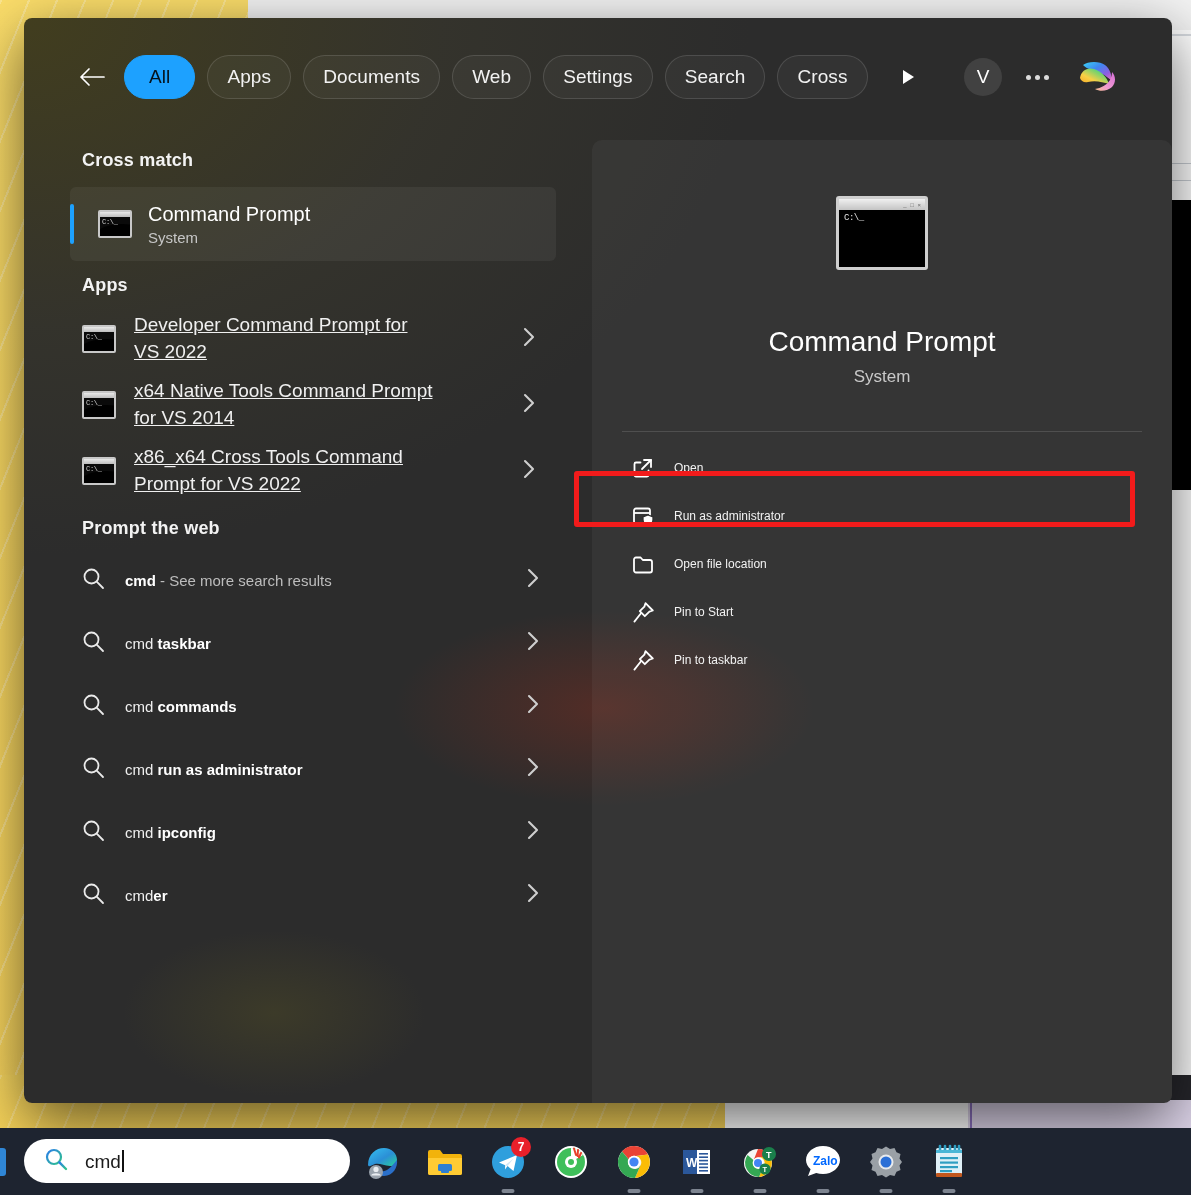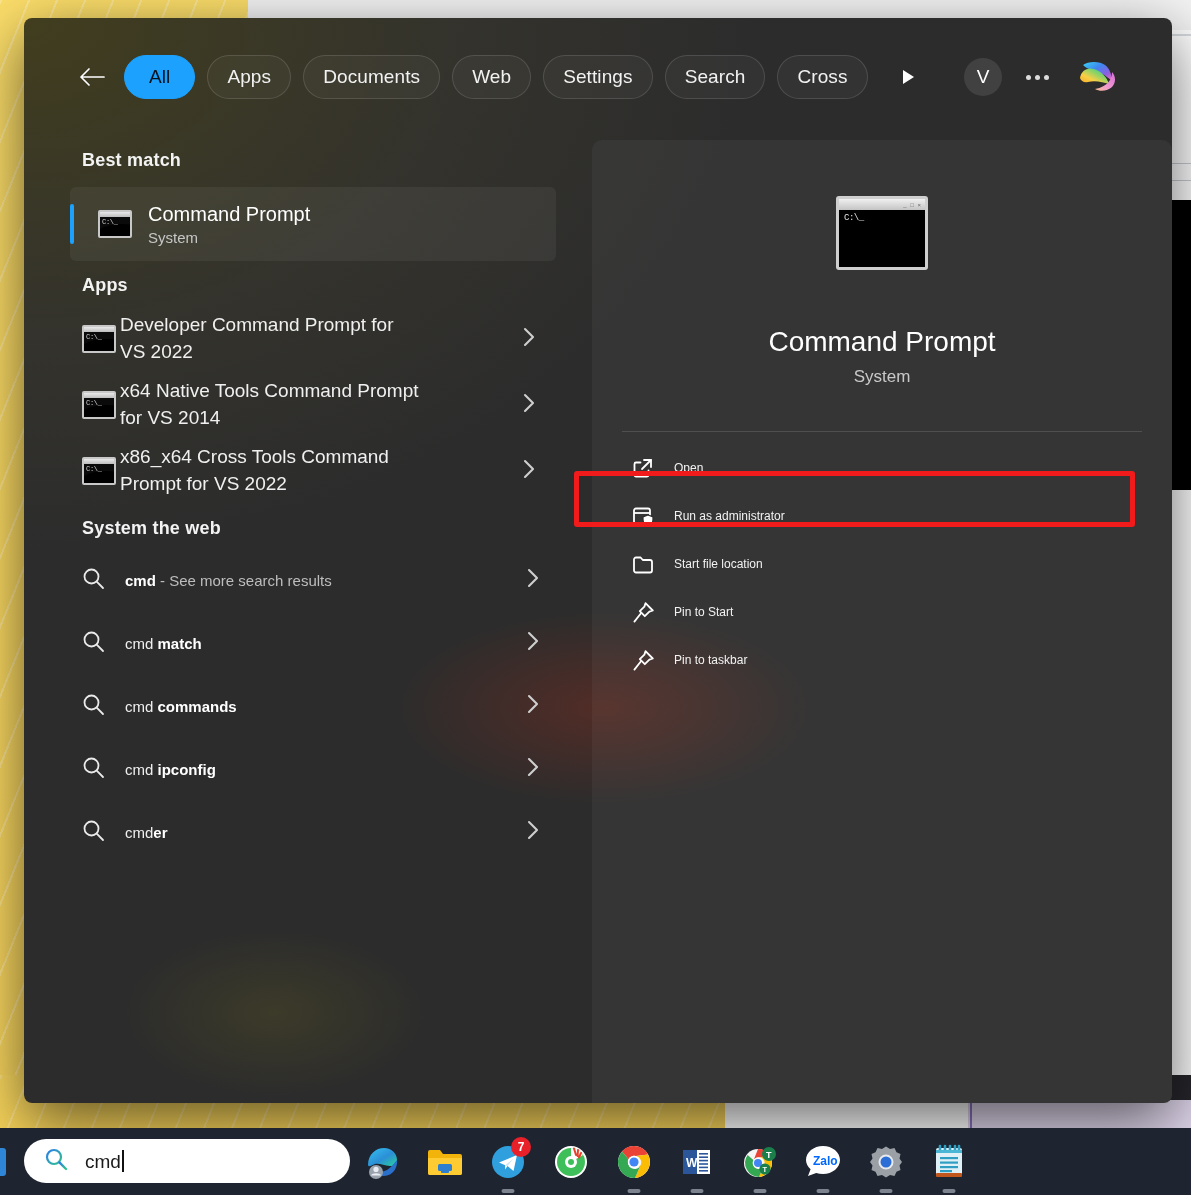--- a/index.html
+++ b/index.html
@@ -155,22 +155,23 @@
   .best-text { margin-left:16px; }
   .best-title { font-size:20px; color:#ffffff; line-height:1.25; }
   .best-sub { font-size:15px; color:#c6c6c6; margin-top:2px; }
 
   .app-row {
     display:flex; align-items:center; min-height:66px;
     margin:0 16px 0 46px; padding:6px 4px 6px 12px; border-radius:6px; cursor:pointer;
   }
   .app-row .cmd-ico { margin-left:0; }
   .app-label {
-    margin-left:4px; font-size:19px; color:#f0f0f0; line-height:1.4;
+    margin-left:18px; font-size:19px; color:#f0f0f0; line-height:1.4;
     max-width:300px;
+    text-decoration:underline;
   }
   .chev { margin-left:auto; color:#cfcfcf; font-size:18px; padding-right:16px; }
 
   .web-row {
     display:flex; align-items:center; height:63px;
     margin:0 16px 0 46px; padding-left:12px; border-radius:6px; cursor:pointer;
   }
   .web-label { margin-left:20px; font-size:15px; color:#f2f2f2; }
   .web-label .q { font-weight:normal; color:#efefef; }
   .web-label .b { font-weight:bold; color:#ffffff; }
@@ -362,21 +363,21 @@
             <path d="M11 13 C16 9, 28 9, 33 13 C38 17, 40 23, 39 28 C34 24, 27 19, 20 18 C16 17, 13 15, 11 13 Z" fill="url(#cg1)"></path>
             <path d="M8 26 C9 19, 15 15, 22 17 C29 19, 35 25, 37 32 C31 30, 23 28, 16 30 C12 31, 9 29, 8 26 Z" fill="url(#cg2)"></path>
             <path d="M40 20 C44 24, 44 31, 40 35 C36 39, 28 40, 23 37 C29 36, 35 33, 38 28 C39.5 25, 40 22, 40 20 Z" fill="url(#cg3)"></path>
           </svg>
         </div>
       </div>
     </div>
 
     <div class="results">
 
-      <div class="section-head">Best match</div>
+      <div class="section-head">Cross match</div>
 
       <div class="best-row">
         <div class="best-accent"></div>
         <div class="cmd-ico">
           <div class="bar"></div>
             <div class="curve"></div>
           <div class="txt">C:\_</div>
         </div>
         <div class="best-text">
           <div class="best-title">Command Prompt</div>
@@ -421,21 +422,21 @@
             <div class="txt">C:\_</div>
         </div>
         <div class="app-label">x86_x64 Cross Tools Command Prompt for VS 2022</div>
         <div class="chev">
           <svg width="13" height="20" viewBox="0 0 13 20">
               <path d="M2 2 L10 10 L2 18" stroke="#cfcfcf" stroke-width="2.1" fill="none" stroke-linecap="round" stroke-linejoin="round"></path>
             </svg>
         </div>
       </div>
 
-      <div class="section-head">System the web</div>
+      <div class="section-head">Prompt the web</div>
 
       <div class="web-row">
         <div>
           <svg width="23" height="23" viewBox="0 0 23 23">
               <circle cx="9.5" cy="9.5" r="7" stroke="#eaeaea" stroke-width="1.8" fill="none"></circle>
               <path d="M14.7 14.7 L21 21" stroke="#eaeaea" stroke-width="1.8" stroke-linecap="round"></path>
             </svg>
         </div>
         <div class="web-label"><span class="b">cmd</span><span class="g"> - See more search results</span></div>
         <div class="chev">
@@ -445,21 +446,21 @@
         </div>
       </div>
 
       <div class="web-row">
         <div>
           <svg width="23" height="23" viewBox="0 0 23 23">
               <circle cx="9.5" cy="9.5" r="7" stroke="#eaeaea" stroke-width="1.8" fill="none"></circle>
               <path d="M14.7 14.7 L21 21" stroke="#eaeaea" stroke-width="1.8" stroke-linecap="round"></path>
             </svg>
         </div>
-        <div class="web-label"><span class="q">cmd</span><span class="b"> match</span></div>
+        <div class="web-label"><span class="q">cmd</span><span class="b"> taskbar</span></div>
         <div class="chev">
           <svg width="13" height="20" viewBox="0 0 13 20">
               <path d="M2 2 L10 10 L2 18" stroke="#cfcfcf" stroke-width="2.1" fill="none" stroke-linecap="round" stroke-linejoin="round"></path>
             </svg>
         </div>
       </div>
 
       <div class="web-row">
         <div>
           <svg width="23" height="23" viewBox="0 0 23 23">
@@ -468,20 +469,34 @@
             </svg>
         </div>
         <div class="web-label"><span class="q">cmd</span><span class="b"> commands</span></div>
         <div class="chev">
           <svg width="13" height="20" viewBox="0 0 13 20">
               <path d="M2 2 L10 10 L2 18" stroke="#cfcfcf" stroke-width="2.1" fill="none" stroke-linecap="round" stroke-linejoin="round"></path>
             </svg>
         </div>
       </div>
 
+      <div class="web-row">
+        <div>
+          <svg width="23" height="23" viewBox="0 0 23 23">
+              <circle cx="9.5" cy="9.5" r="7" stroke="#eaeaea" stroke-width="1.8" fill="none"></circle>
+              <path d="M14.7 14.7 L21 21" stroke="#eaeaea" stroke-width="1.8" stroke-linecap="round"></path>
+            </svg>
+        </div>
+        <div class="web-label"><span class="q">cmd</span><span class="b"> run as administrator</span></div>
+        <div class="chev">
+          <svg width="13" height="20" viewBox="0 0 13 20">
+              <path d="M2 2 L10 10 L2 18" stroke="#cfcfcf" stroke-width="2.1" fill="none" stroke-linecap="round" stroke-linejoin="round"></path>
+            </svg>
+        </div>
+      </div>
 
       <div class="web-row">
         <div>
           <svg width="23" height="23" viewBox="0 0 23 23">
               <circle cx="9.5" cy="9.5" r="7" stroke="#eaeaea" stroke-width="1.8" fill="none"></circle>
               <path d="M14.7 14.7 L21 21" stroke="#eaeaea" stroke-width="1.8" stroke-linecap="round"></path>
             </svg>
         </div>
         <div class="web-label"><span class="q">cmd</span><span class="b"> ipconfig</span></div>
         <div class="chev">
@@ -544,21 +559,21 @@
           </div>
           <div class="action-label">Run as administrator</div>
         </div>
 
         <div class="action">
           <div class="action-ico">
             <svg width="23" height="21" viewBox="0 0 23 21" fill="none">
               <path d="M2 5.5 A2 2 0 0 1 4 3.5 H8.6 L10.8 6 H18 A2 2 0 0 1 20 8 V16.5 A2 2 0 0 1 18 18.5 H4 A2 2 0 0 1 2 16.5 Z" stroke="#fff" stroke-width="1.8" stroke-linejoin="round"></path>
             </svg>
           </div>
-          <div class="action-label">Start file location</div>
+          <div class="action-label">Open file location</div>
         </div>
 
         <div class="action">
           <div class="action-ico">
             <svg width="23" height="23" viewBox="0 0 23 23" fill="none">
               <path d="M13.5 2.2 L20.8 9.5 L17.4 10.6 L12.8 15.2 L7.8 10.2 L12.4 5.6 Z" stroke="#fff" stroke-width="1.8" stroke-linejoin="round"></path>
               <path d="M8.6 12.8 L2.4 20.6" stroke="#fff" stroke-width="1.8" stroke-linecap="round"></path>
             </svg>
           </div>
           <div class="action-label">Pin to Start</div>

